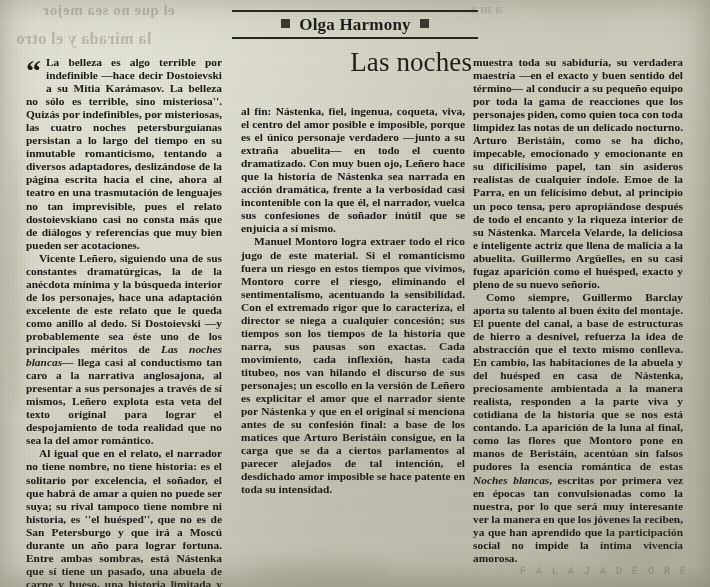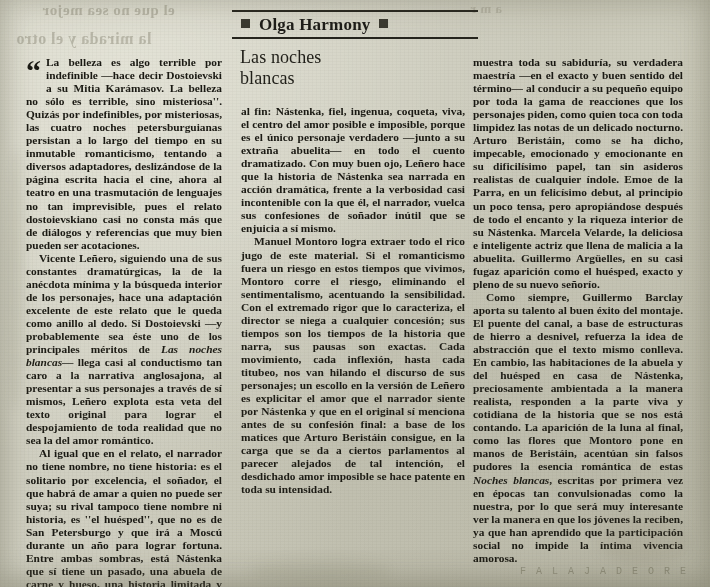--- a/index.html
+++ b/index.html
@@ -71,20 +71,21 @@
     pointer-events: none;
     user-select: none;
   }
 
   
   #byline {
     position: absolute;
     left: 232px;
     top: 10px;
     width: 246px;
+    text-align: center;
     border-top: 2px solid #26251e;
     border-bottom: 2px solid #26251e;
     padding: 3px 0 4px 0;
     line-height: 1;
   }
   #byline .name {
     font-family: "Liberation Serif", serif;
     font-weight: bold;
     font-size: 17px;
     letter-spacing: .2px;
@@ -98,24 +99,24 @@
     vertical-align: middle;
     margin: 0 9px 2px 9px;
   }
 
   
   #headline {
     position: absolute;
     left: 240px;
     top: 47px;
     width: 232px;
-    text-align: left;
+    text-align: right;
     font-family: "Liberation Serif", "DejaVu Serif", serif;
     font-weight: normal;
-    font-size: 18px;
+    font-size: 27px;
     line-height: 1.16;
     color: #201f19;
     letter-spacing: .1px;
   }
 
   
   .col {
     position: absolute;
     text-align: justify;
     font-family: "Liberation Serif", "DejaVu Serif", serif;
@@ -169,21 +170,20 @@
   <div class="ghost" id="ghost-1">el que no sea mejor</div>
   <div class="ghost" id="ghost-2">la mirada y el otro</div>
   <div class="ghost" id="ghost-3">a m  r</div>
 
   <div id="byline">
     <span class="sq"></span><span class="name">Olga Harmony</span><span class="sq"></span>
   </div>
 
   <div id="headline">
     <div>Las noches</div>
-    <div>blancas</div>
   </div>
 
   <div class="col" id="col1">
     <p id="p-lead"><span id="quotemark">“</span><span>La belleza es algo terrible por indefinible —hace decir Dostoievski a su Mitia Karámasov. La belleza no sólo es terrible, sino misteriosa''. Quizás por indefinibles, por misteriosas, las cuatro noches petersburguianas persistan a lo largo del tiempo en su inmutable romanticismo, tentando a diversos adaptadores, deslizándose de la página escrita hacia el cine, ahora al teatro en una trasmutación de lenguajes no tan imprevisible, pues el relato dostoievskiano casi no consta más que de diálogos y referencias que muy bien pueden ser acotaciones.</span></p>
     <p><span>Vicente Leñero, siguiendo una de sus constantes dramatúrgicas, la de la anécdota mínima y la búsqueda interior de los personajes, hace una adaptación excelente de este relato que le queda como anillo al dedo. Si Dostoievski —y probablemente sea éste uno de los principales méritos de </span><i>Las noches blancas</i><span>— llega casi al conductismo tan caro a la narrativa anglosajona, al presentar a sus personajes a través de sí mismos, Leñero explota esta veta del texto original para lograr el despojamiento de toda realidad que no sea la del amor romántico.</span></p>
     <p>Al igual que en el relato, el narrador no tiene nombre, no tiene historia: es el solitario por excelencia, el soñador, el que habrá de amar a quien no puede ser suya; su rival tampoco tiene nombre ni historia, es ''el huésped'', que no es de San Petersburgo y que irá a Moscú durante un año para lograr fortuna. Entre ambas sombras, está Nástenka que sí tiene un pasado, una abuela de carne y hueso, una historia limitada y pequeña, pero historia</p>
   </div>
 
   <div class="col" id="col2">
     <p class="noindent">al fin: Nástenka, fiel, ingenua, coqueta, viva, el centro del amor posible e imposible, porque es el único personaje verdadero —junto a su extraña abuelita— en todo el cuento dramatizado. Con muy buen ojo, Leñero hace que la historia de Nástenka sea narrada en acción dramática, frente a la verbosidad casi incontenible con la que él, el narrador, vuelca sus confesiones de soñador inútil que se enjuicia a sí mismo.</p>

